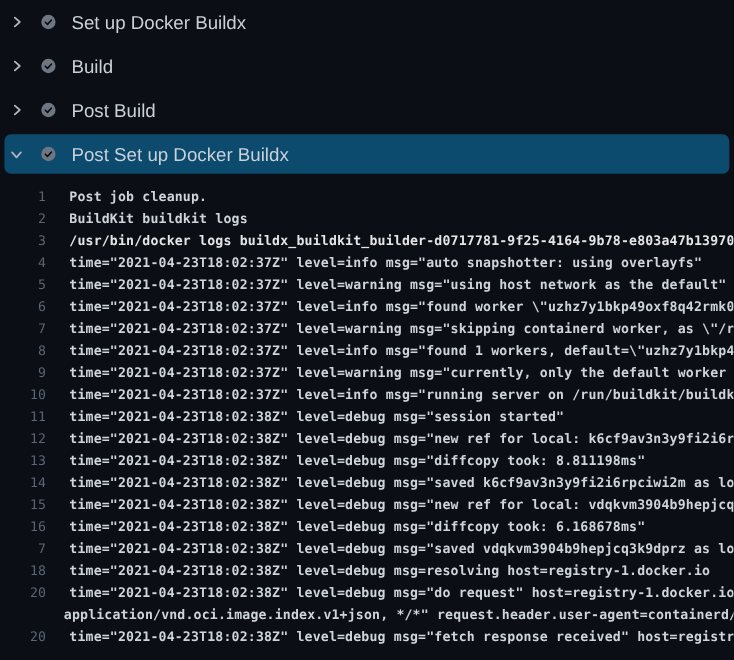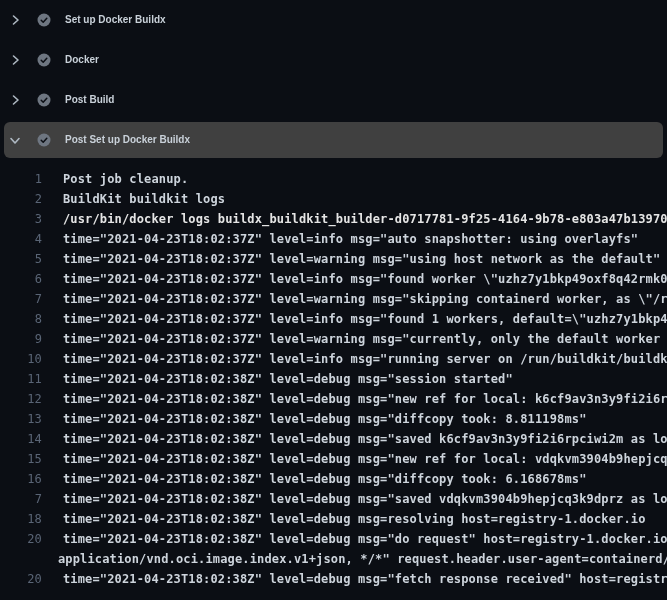--- a/index.html
+++ b/index.html
@@ -21,30 +21,29 @@
   .step-row .chev {
     width:12px; height:12px; flex:none;
     margin-right:16px;
   }
   .step-row .check {
     width:14px; height:14px; flex:none;
     margin-right:14px;
   }
   .step-label {
     color:#c9d1d9;
-    font-size:10px;
+    font-size:17px;
     line-height:1;
-    font-weight:bold;
   }
   .step-row.expanded {
     height:36px;
     margin:2px 4px 0 4px;
     padding-left:5px;
     border-radius:6px;
-    background:#404040;
+    background:#0c4a6e;
   }
 
   
   .log {
     padding-top:11px;
     font-family:"DejaVu Sans Mono", monospace;
     font-size:12px;
     letter-spacing:.15px;
     color:#cdd4dc;
   }
@@ -83,21 +82,21 @@
   </div>
 
   <div class="step-row">
     <svg class="chev" viewBox="0 0 12 12">
       <path d="M4.5 2 L9 6 L4.5 10" fill="none" stroke="#aeb8c2" stroke-width="1.6" stroke-linecap="round" stroke-linejoin="round"></path>
     </svg>
     <svg class="check" viewBox="0 0 14 14">
       <circle cx="7" cy="7" r="6.5" fill="#6e7681"></circle>
       <path d="M4.2 7.2 L6.2 9.2 L9.8 5.2" fill="none" stroke="#0b0e14" stroke-width="1.5" stroke-linecap="round" stroke-linejoin="round"></path>
     </svg>
-    <span class="step-label">Docker</span>
+    <span class="step-label">Build</span>
   </div>
 
   <div class="step-row">
     <svg class="chev" viewBox="0 0 12 12">
       <path d="M4.5 2 L9 6 L4.5 10" fill="none" stroke="#aeb8c2" stroke-width="1.6" stroke-linecap="round" stroke-linejoin="round"></path>
     </svg>
     <svg class="check" viewBox="0 0 14 14">
       <circle cx="7" cy="7" r="6.5" fill="#6e7681"></circle>
       <path d="M4.2 7.2 L6.2 9.2 L9.8 5.2" fill="none" stroke="#0b0e14" stroke-width="1.5" stroke-linecap="round" stroke-linejoin="round"></path>
     </svg>

